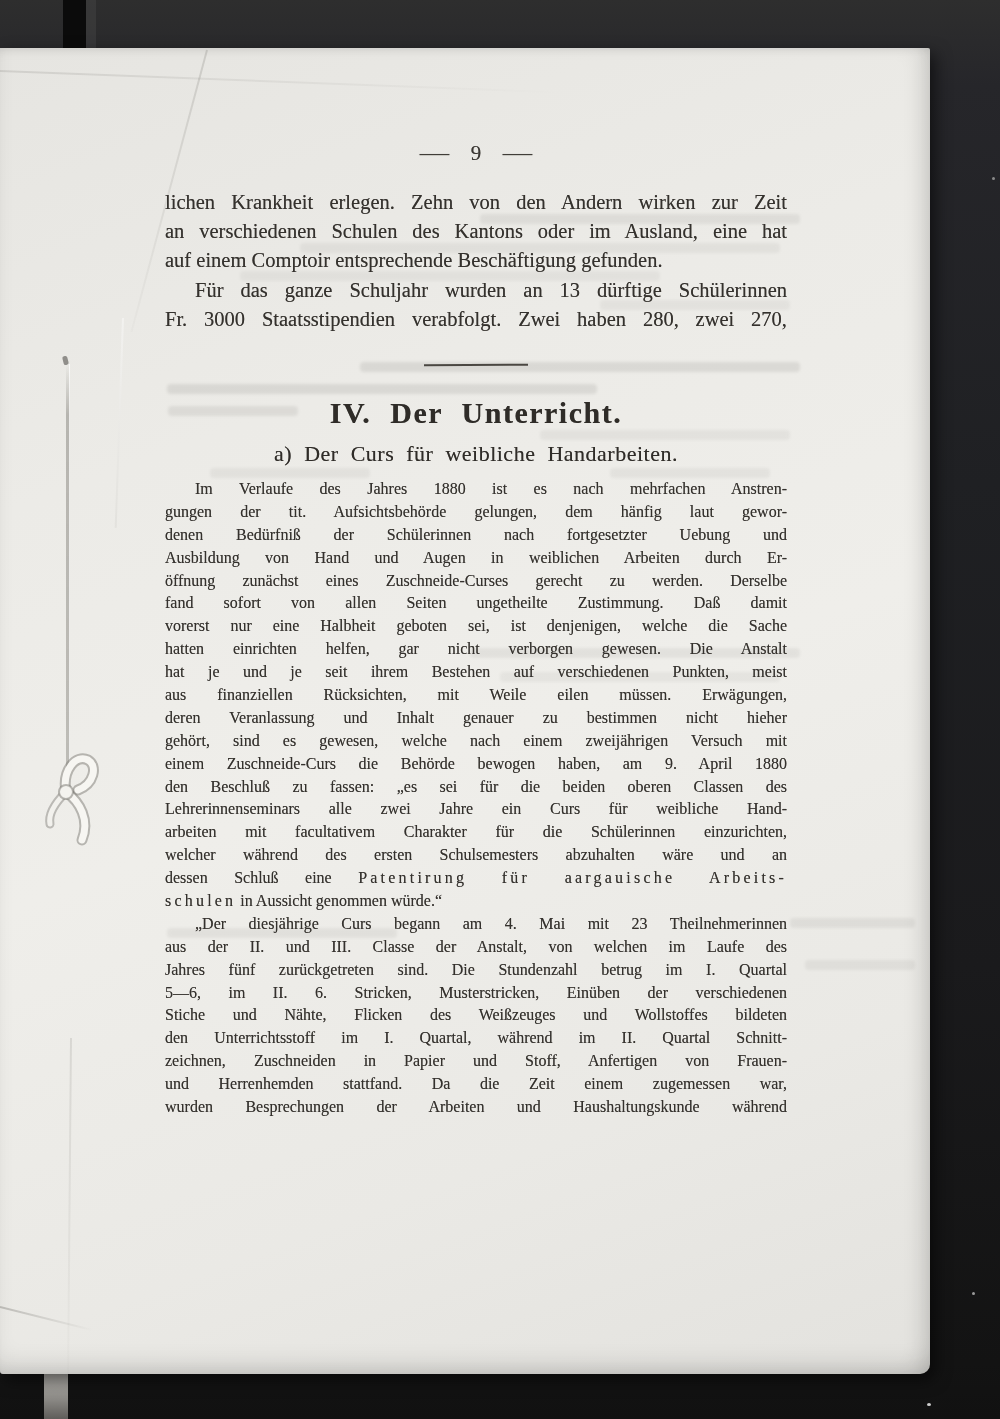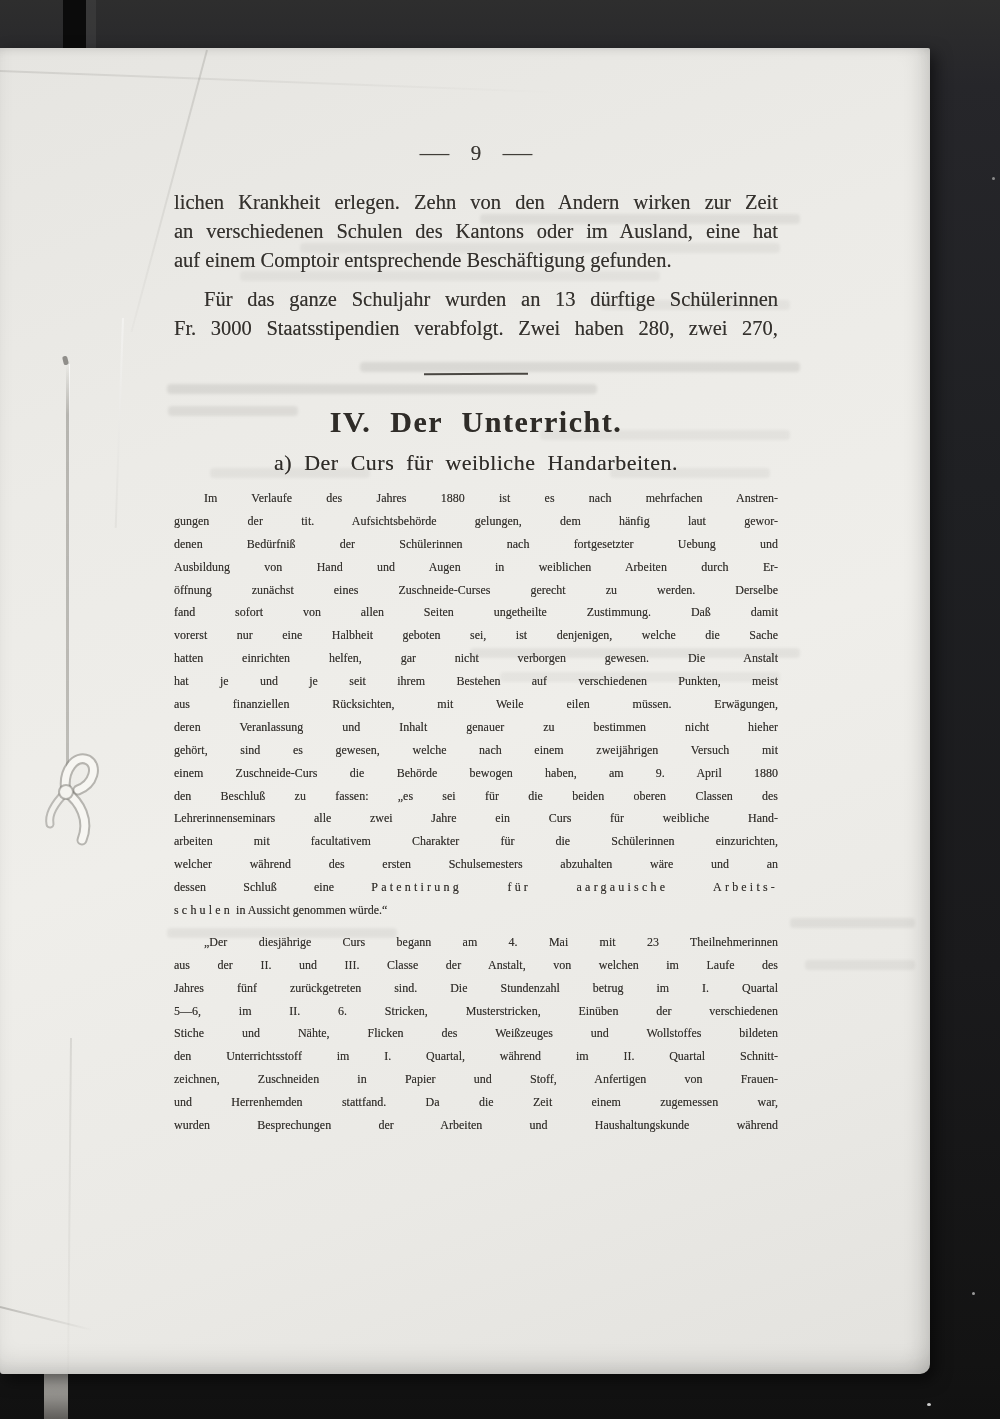--- a/index.html
+++ b/index.html
@@ -43,26 +43,26 @@
   
   .ghost{position:absolute;height:10px;border-radius:4px;filter:blur(1.8px);
     background:rgba(108,106,102,1);}
 
   
   .textblock{position:absolute;left:165px;top:92px;width:622px;color:#34312d;
     text-shadow:0 0 .6px rgba(52,49,45,.55);}
   .pagenum{height:26px;line-height:26px;font-size:21px;display:flex;justify-content:center;
     align-items:center;gap:26px;color:#3a3733;}
   .pagenum .dash{letter-spacing:0;transform:scaleX(1.4);}
-  .para{margin:9px;}
+  .para{margin:0;}
   .para .line{text-align:justify;text-align-last:justify;overflow:hidden;}
   .para .line.nojust{text-align-last:left;}
   .para.loose{font-size:20.5px;}
   .para.loose .line{height:29.2px;line-height:29.2px;}
-  .para.tight{font-size:12px;}
+  .para.tight{font-size:16px;}
   .para.tight .line{height:22.9px;line-height:22.9px;}
   .para.indent .line:first-child{text-indent:30px;}
   #para1{margin-top:22px;}
   .rule{width:104px;height:2px;background:#4a4742;margin:30px auto 0 auto;transform:rotate(-.3deg);}
   h2.chapter{margin:26px 0 0 0;font-size:30px;line-height:42px;font-weight:bold;text-align:center;
     letter-spacing:1.5px;word-spacing:10px;color:#2f2c28;}
   h3.section{margin:5px 0 0 0;font-size:22px;line-height:30px;font-weight:normal;text-align:center;
     letter-spacing:.5px;word-spacing:6px;color:#2f2c28;}
   #para3{margin-top:9px;}
   .sperr{letter-spacing:3.2px;word-spacing:5px;}

